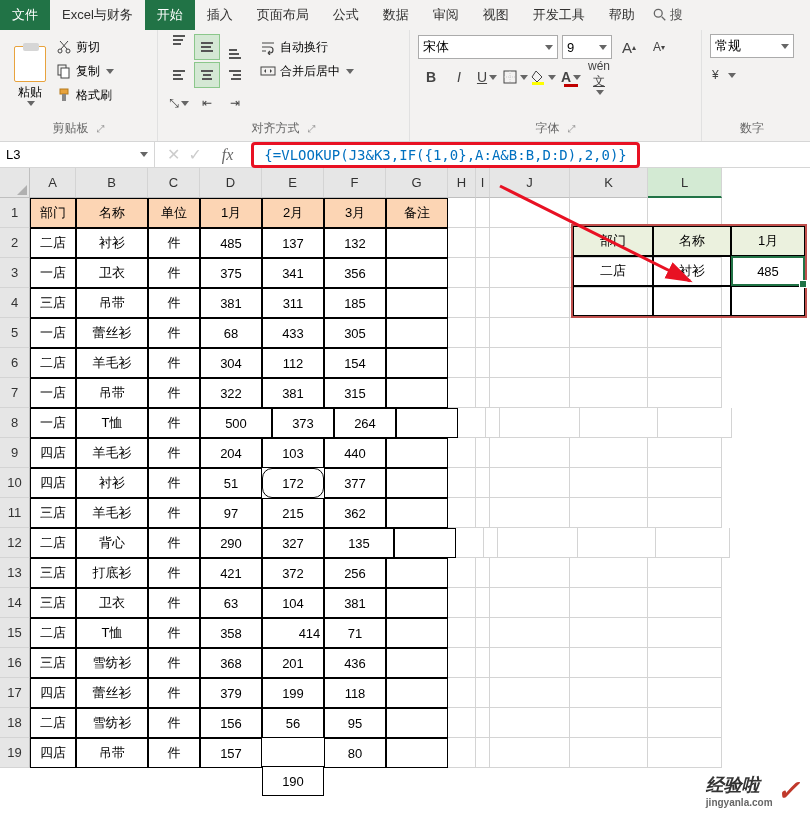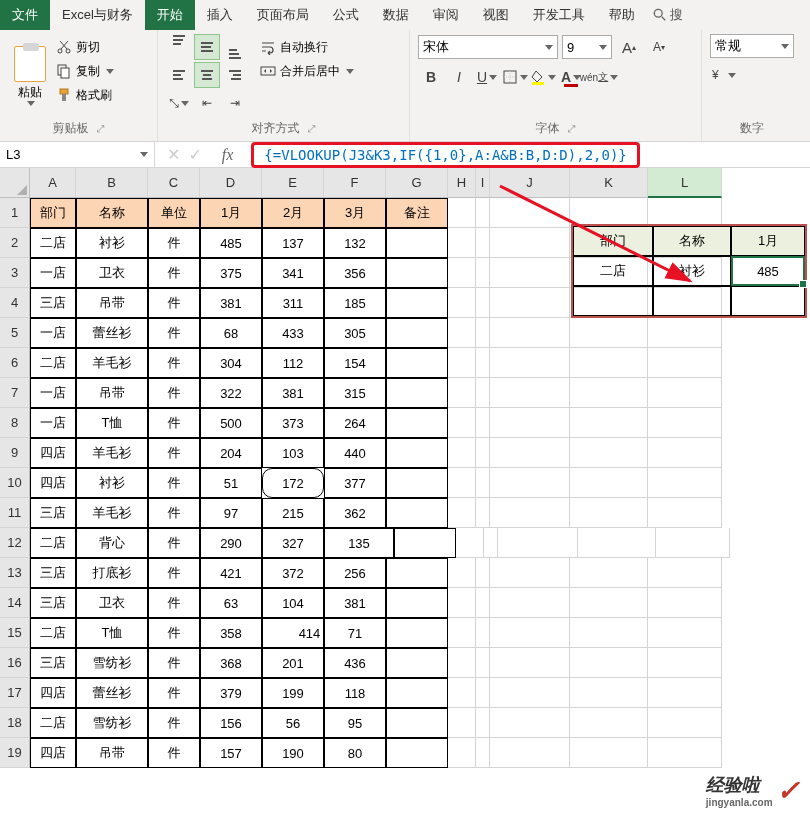--- a/index.html
+++ b/index.html
@@ -263,21 +263,21 @@
               <path d="M6 2l6 6-5 5-5-5z" fill="none" stroke="#444"></path>
               <rect x="2" y="13" width="12" height="3" fill="#ffff00"></rect>
             </svg>
             <span class="dd"></span>
           </div>
         <div class="font-btn">
             <span style="font-weight:bold">A</span>
             <div style="width:14px;height:3px;background:#c00000;position:absolute;margin-top:16px"></div>
             <span class="dd"></span>
           </div>
-        <div class="font-btn" style="font-size:10px;flex-direction:row">
+        <div class="font-btn" style="font-size:12px;flex-direction:column">
             <span>wén</span>
             <span style="text-decoration:underline">文</span>
             <span class="dd"></span>
           </div>
       </div>
     </div>
     <div class="group-label">
         <span>字体</span>
         <span class="expand-ic">⤢</span>
       </div>
@@ -457,21 +457,21 @@
           <div class="cell" style="width: 28px;"></div>
           <div class="cell" style="width: 14px;"></div>
           <div class="cell" style="width: 80px;"></div>
           <div class="cell" style="width: 78px;"></div>
           <div class="cell" style="width: 74px;"></div>
         </div>
         <div class="data-row">
           <div class="cell tbl" style="width: 46px;">一店</div>
           <div class="cell tbl" style="width: 72px;">T恤</div>
           <div class="cell tbl" style="width: 52px;">件</div>
-          <div class="cell tbl" style="width: 62px;">500</div>
+          <div class="cell tbl" style="width: 72px;">500</div>
           <div class="cell tbl" style="width: 62px;">373</div>
           <div class="cell tbl" style="width: 62px;">264</div>
           <div class="cell tbl" style="width: 62px;"></div>
           <div class="cell" style="width: 28px;"></div>
           <div class="cell" style="width: 14px;"></div>
           <div class="cell" style="width: 80px;"></div>
           <div class="cell" style="width: 78px;"></div>
           <div class="cell" style="width: 74px;"></div>
         </div>
         <div class="data-row">
@@ -612,21 +612,21 @@
           <div class="cell" style="width: 14px;"></div>
           <div class="cell" style="width: 80px;"></div>
           <div class="cell" style="width: 78px;"></div>
           <div class="cell" style="width: 74px;"></div>
         </div>
         <div class="data-row">
           <div class="cell tbl" style="width: 46px;">四店</div>
           <div class="cell tbl" style="width: 72px;">吊带</div>
           <div class="cell tbl" style="width: 52px;">件</div>
           <div class="cell tbl" style="width: 62px;">157</div>
-          <div class="cell tbl" style="width: 62px;">190</div>
+          <div class="cell tbl" style="width: 62px; margin-top: 28px;">190</div>
           <div class="cell tbl" style="width: 62px;">80</div>
           <div class="cell tbl" style="width: 62px;"></div>
           <div class="cell" style="width: 28px;"></div>
           <div class="cell" style="width: 14px;"></div>
           <div class="cell" style="width: 80px;"></div>
           <div class="cell" style="width: 78px;"></div>
           <div class="cell" style="width: 74px;"></div>
         </div>
       </div>
 

